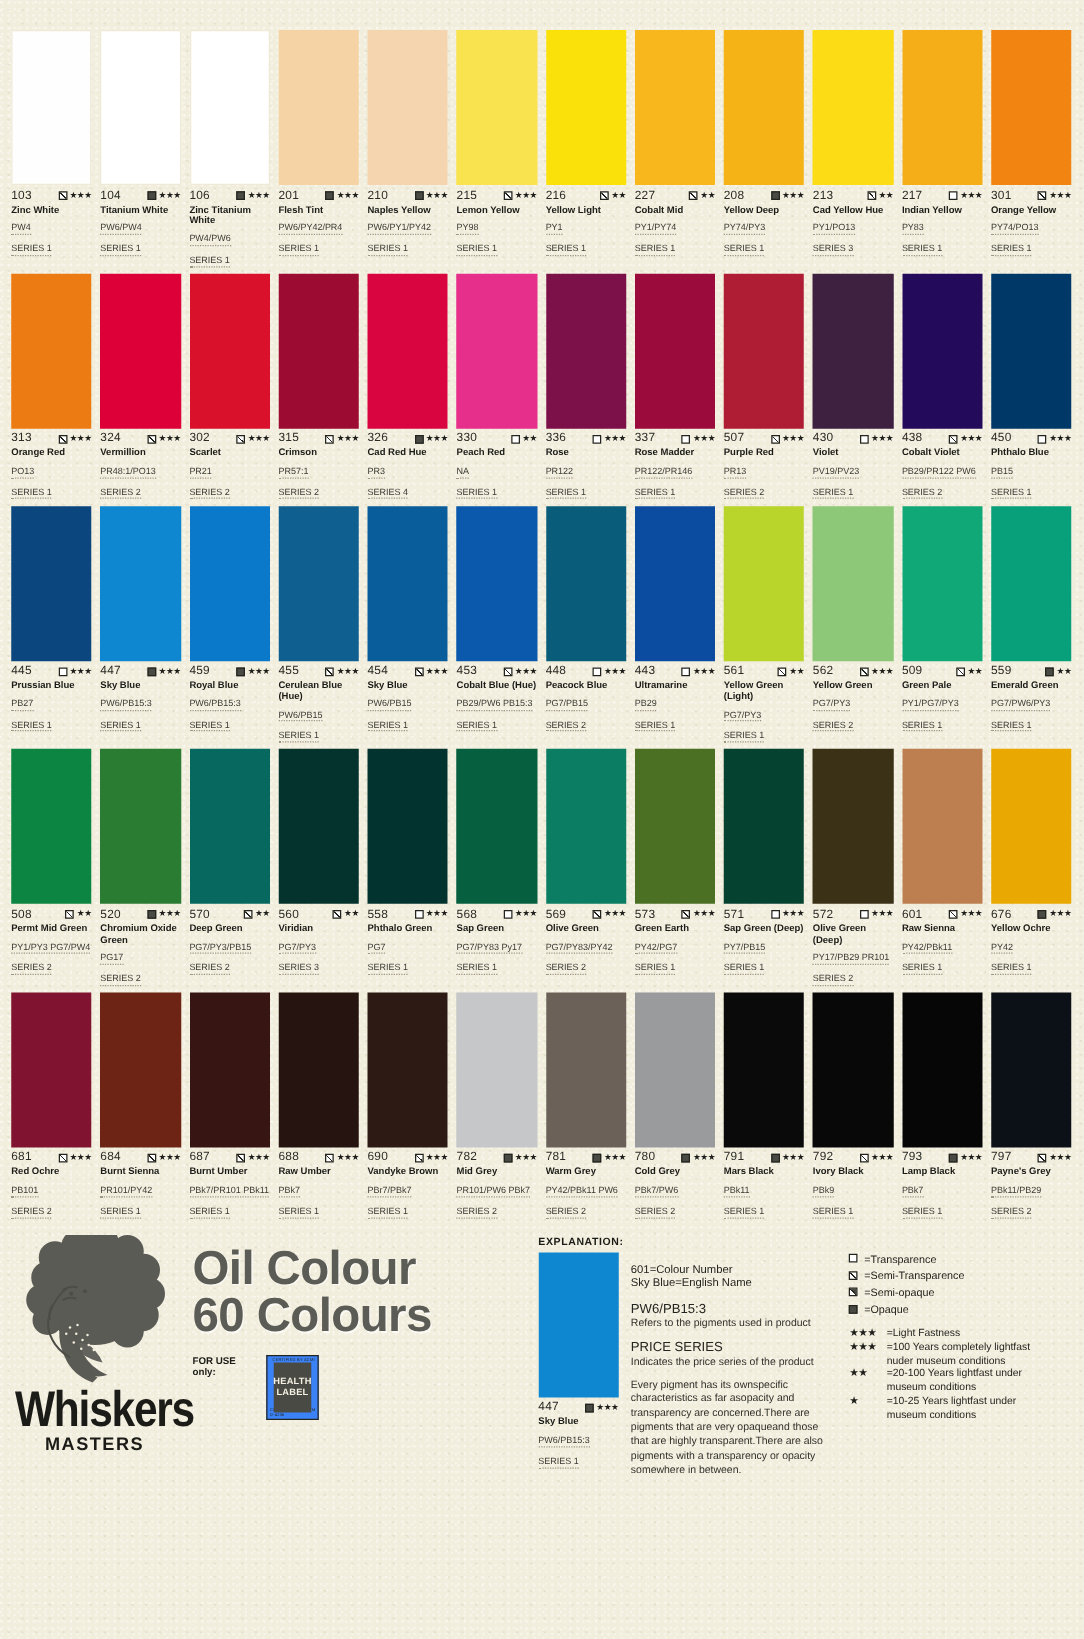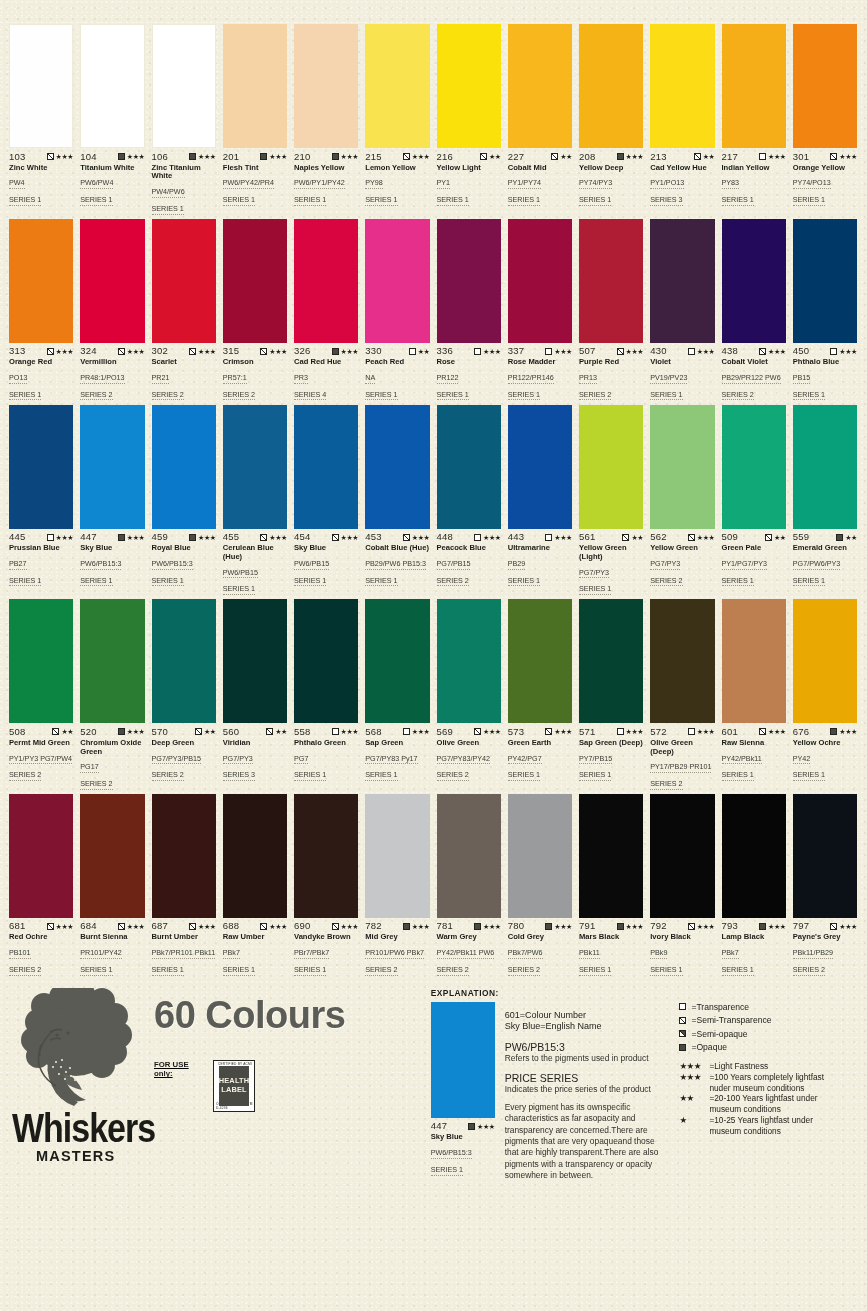--- a/index.html
+++ b/index.html
@@ -112,27 +112,27 @@
     font-size:14.5px; font-weight:bold; color:#1b1b17;
     letter-spacing:1.2px; margin:8px 0 0 28px;
   }
   .titleblock{ width:285px; padding-top:12px; }
   .bigtitle{
     font-size:38px; font-weight:bold; color:#5c5c56;
     line-height:1.0; letter-spacing:-.5px;
     text-shadow:1px 1px 0 #ffffffaa;
   }
   .bigtitle.t3{ font-size:28px; margin-top:4px; }
-  .legalrow{ display:flex; margin-top:26px; gap:5px; align-items:flex-start;text-decoration:underline;}
+  .legalrow{ display:flex; margin-top:12px; gap:5px; align-items:flex-start;}
   .foruse{
     font-size:7.8px; font-weight:bold; color:#1b1b17; width:54px; line-height:1.2;
   }
   .hlbox{
     width:42px;height:52px;border:1px solid #24241f;box-sizing:border-box;
-    padding:2px; position:relative; background:#ffffff;
+    padding:2px; position:relative; background:#3b82f6;
   }
   .hlinner{
     position:absolute; inset:5px;
     background:#4a4a44; color:#f4f1e3;
     font-size:7.4px; font-weight:bold;
     display:flex;flex-direction:column;align-items:center;justify-content:center;
     line-height:1.15; letter-spacing:.2px;
   }
   .hltick{position:absolute;font-size:3.2px;color:#24241f;letter-spacing:.2px;}
   .usa{ font-size:7.6px; color:#1b1b17; line-height:1.33; font-weight:bold;}
@@ -1123,20 +1123,21 @@
           <circle cx="61" cy="92" r="1"></circle>
             <circle cx="48" cy="72" r="1"></circle>
         </g>
       </svg>
     </div>
     <div class="brandname">Whiskers</div>
     <div class="brandsub">MASTERS</div>
   </div>
 
   <div class="titleblock">
+    <div class="bigtitle" style="color: rgb(92, 92, 86);">Oil Colour</div>
     <div class="bigtitle" style="color: rgb(92, 92, 86);">60 Colours</div>
 
     <div class="legalrow">
       <div class="foruse">FOR USE only:</div>
       <div class="hlbox">
         <div class="hltick" style="top:1px;left:4px;">CERTIFIED BY ACMI</div>
         <div class="hltick" style="bottom:1px;left:2px;">CONFORMS TO ASTM D-4236</div>
         <div class="hlinner">
           <span>HEALTH</span>
           <span>LABEL</span>

